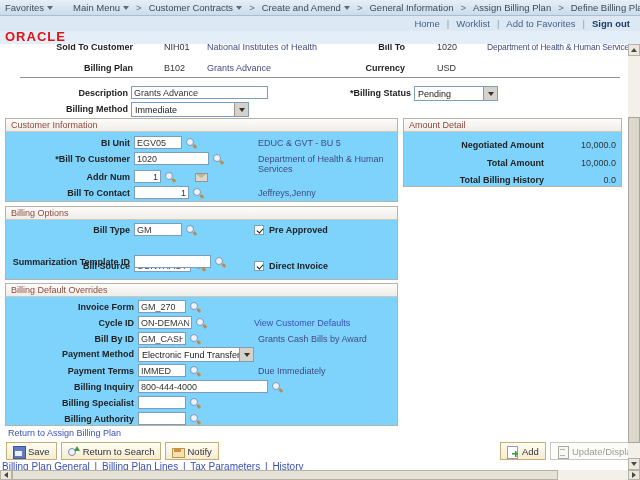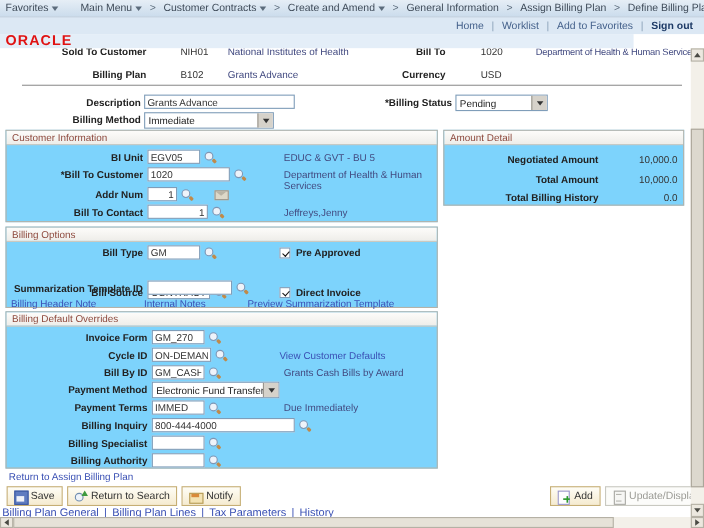--- a/index.html
+++ b/index.html
@@ -13,21 +13,21 @@
     display:flex; align-items:center; font-size:9.5px; color:#3e4a58; }
   .crumb { display:inline-flex; align-items:center; gap:3px; padding:0 5px; cursor:pointer; white-space:nowrap;justify-content:flex-end; }
   .dd { width:0; height:0; border-left:3px solid transparent; border-right:3px solid transparent; border-top:4px solid #5c6c7c; }
   .gt { color:#5a6a7a; padding:0 2px; }
   .vbar { width:1px; height:12px; background:#9fb2c6; margin:0 5px; }
   .navbar { position:absolute; left:0; top:16px; width:640px; height:15px; background:#dce8f4;
     display:flex; justify-content:flex-end; align-items:center; gap:7px; padding-right:10px; font-size:9.5px; }
   .navbar a { color:#44618b; text-decoration:none; cursor:pointer; }
   .navbar .nsep { color:#8aa0b8; }
   .navbar .signout { color:#1d3a66; font-weight:bold; }
-  .logorow { position:absolute; left:0; top:31px; width:576px; height:13px; background:#e4eef8; }
+  .logorow { position:absolute; left:0; top:31px; width:640px; height:13px; background:#e4eef8; }
   .logo { position:absolute; left:5px; top:-2px; font-size:13px; font-weight:bold; color:#e01212; letter-spacing:1px; }
 
   
   .pane { position:absolute; left:0; top:44px; width:628px; height:426px; background:#fff; overflow:hidden; }
   .row { position:absolute; left:0; width:100%; height:14px; }
   .lbl { position:absolute; top:2px; font-weight:bold; color:#222; white-space:nowrap; }
   .val { position:absolute; top:2px; white-space:nowrap; color:#333;padding-left:25px; }
   .desc { position:absolute; top:2px; white-space:nowrap; color:#424a80; }
   .inp { position:absolute; top:0; height:13px; border:1px solid #7f9db9; background:#fff;
     font:9px "Liberation Sans", sans-serif; color:#333; padding:0 2px; }
@@ -242,25 +242,20 @@
         <input class="inp" style="left: 128px; width: 57px;" value="CONTRACTS">
         <span class="lookup" style="left:188px;"></span>
         <span class="cb checked" style="left:248px;"></span>
         <span class="cblbl" style="left:263px;">Direct Invoice</span>
       </div>
       <div class="row" style="top:48px;">
         <span class="lbl" style="right:267px;">Summarization Template ID</span>
         <input class="inp" style="left: 128px; width: 77px;" value="">
         <span class="lookup" style="left:208px;"></span>
       </div>
-      <div class="row" style="top:62px;">
-        <a class="pslink" style="position:absolute; left:4px; top:2px;">Billing Header Note</a>
-        <a class="pslink" style="position:absolute; left:125px; top:2px;">Internal Notes</a>
-        <a class="pslink" style="position:absolute; left:219px; top:2px;">Preview Summarization Template</a>
-      </div>
     </div>
 
     <div class="gbox" style="left:5px; top:239px; width:393px; height:143px;">
       <div class="ghead">Billing Default Overrides</div>
       <div class="row" style="top:16px;">
         <span class="lbl" style="right:263px;">Invoice Form</span>
         <input class="inp" style="left: 132px; width: 48px;" value="GM_270">
         <span class="lookup" style="left:183px;"></span>
       </div>
       <div class="row" style="top:32px;">

